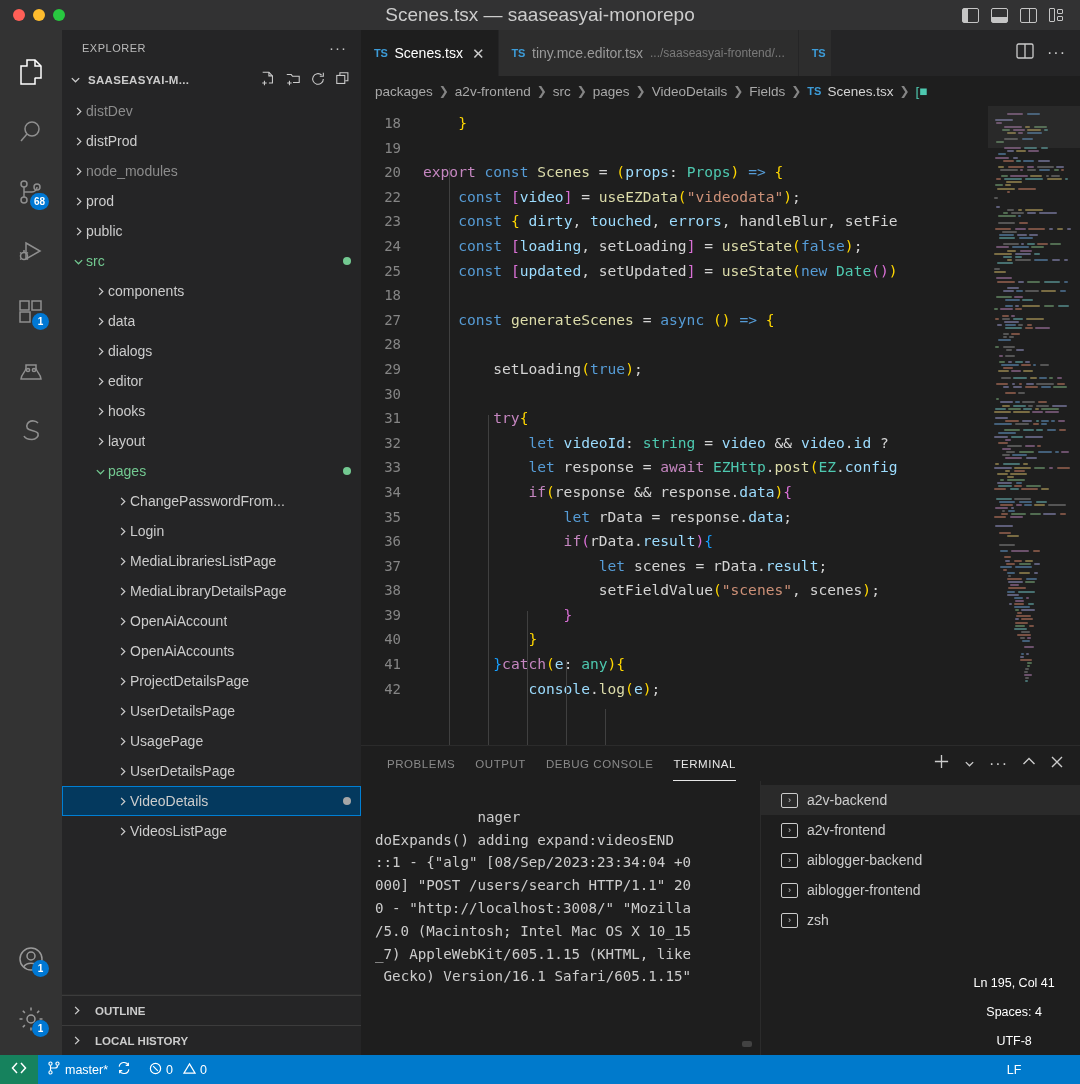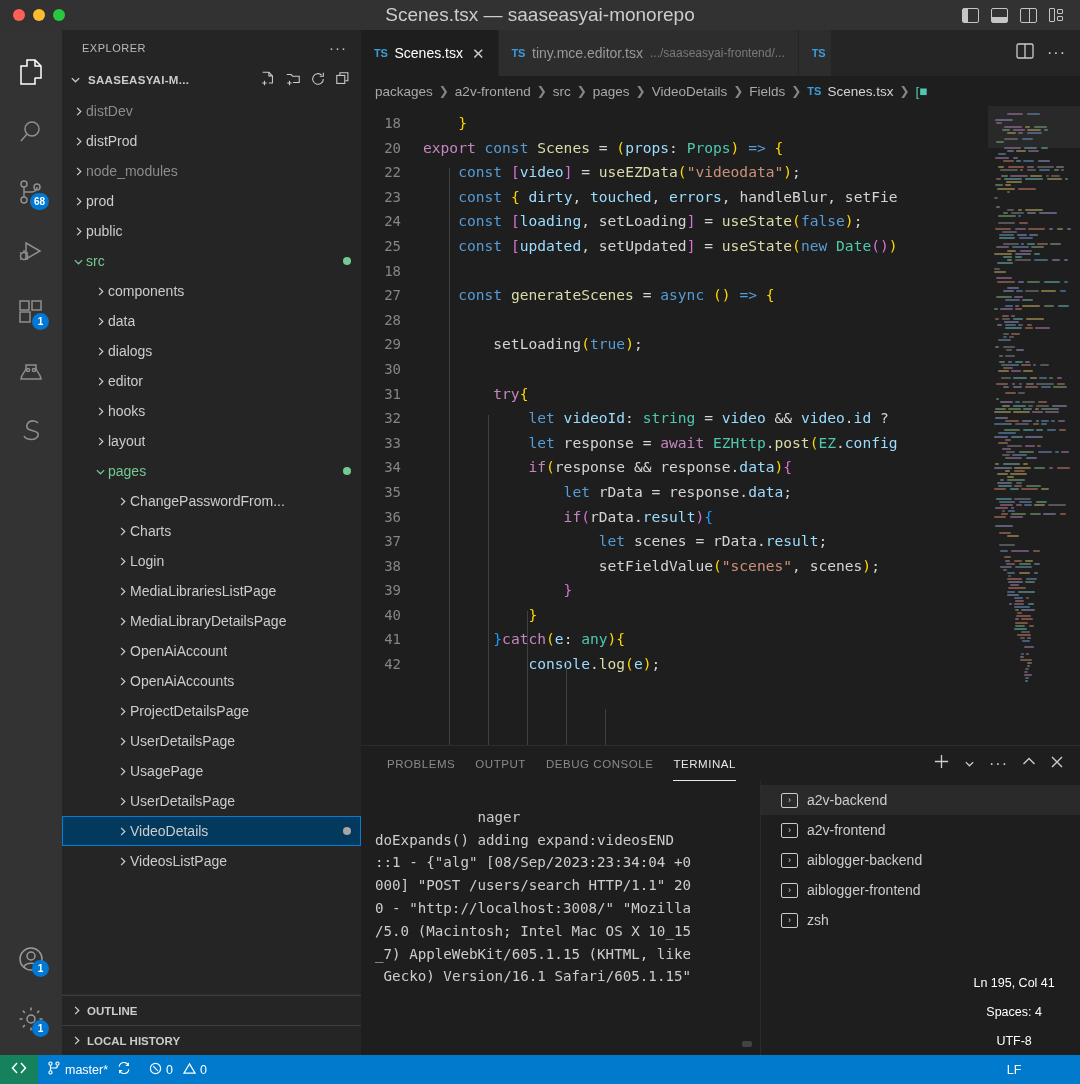--- a/index.html
+++ b/index.html
@@ -76,21 +76,21 @@
     height: 30px; display: flex; align-items: center; font-size: 14px; color: #cccccc;
     white-space: nowrap; position: relative; padding-right: 10px;
   }
   .row .nm { overflow: hidden; text-overflow: ellipsis; }
   .row.dim .nm { color: #8c8c8c; }
   .row.green .nm { color: #73c991; }
   .row.selected { background: #04395e; outline: 1px solid #007fd4; outline-offset: -1px; }
   .row .statusdot { margin-left: auto; width: 8px; height: 8px; border-radius: 50%; flex: 0 0 8px; }
   .bottom-sections { border-top: 1px solid #2b2b2b; }
   .collapsed-head {
-    height: 30px; display: flex; align-items: center; gap: 3px; padding-left: 6px;
+    height: 30px; display: flex; align-items: center; gap: 11px; padding-left: 6px;
     font-size: 11.5px; font-weight: bold; color: #cccccc; border-top: 1px solid #3c3c3c;
   }
 
   
   .editorcol { flex: 1 1 auto; display: flex; flex-direction: column; min-width: 0; background:#1e1e1e; }
   .tabsrow { height: 46px; background: #252526; display: flex; align-items: stretch; flex: 0 0 46px; }
   .tab {
     display: flex; align-items: center; gap: 7px; padding: 0 13px; font-size: 14px;
     border-right: 1px solid #252526; position: relative; max-width: 330px;
   }
@@ -452,28 +452,20 @@
               </svg>
             </span>
             <span class="nm">ChangePasswordFrom...</span>
           </div>
           <div class="row">
             <span class="chev" style="margin-left:52px">
               <svg width="11" height="11" viewBox="0 0 12 12" fill="none" stroke="#cccccc" stroke-width="1.35">
                 <path d="M4.5 2L8.5 6 4.5 10"></path>
               </svg>
             </span>
-            <span class="nm">Charts</span>
-          </div>
-          <div class="row">
-            <span class="chev" style="margin-left:52px">
-              <svg width="11" height="11" viewBox="0 0 12 12" fill="none" stroke="#cccccc" stroke-width="1.35">
-                <path d="M4.5 2L8.5 6 4.5 10"></path>
-              </svg>
-            </span>
             <span class="nm">Login</span>
           </div>
           <div class="row">
             <span class="chev" style="margin-left:52px">
               <svg width="11" height="11" viewBox="0 0 12 12" fill="none" stroke="#cccccc" stroke-width="1.35">
                 <path d="M4.5 2L8.5 6 4.5 10"></path>
               </svg>
             </span>
             <span class="nm">MediaLibrariesListPage</span>
           </div>
@@ -621,20 +613,21 @@
 
       <div class="editorwrap">
         <div class="code" id="code">
             <div class="indentguide" style="left: 88px; top: 62px; height: 620px; bottom: auto;"></div>
             <div class="indentguide" style="left: 127px; top: 309px; height: 160px; bottom: auto;"></div>
             <div class="indentguide" style="left: 127px; top: 456px; height: 300px; bottom: auto;"></div>
             <div class="indentguide" style="left: 166px; top: 505px; height: 248px; bottom: auto;"></div>
             <div class="indentguide" style="left: 205px; top: 554px; height: 150px; bottom: auto;"></div>
             <div class="indentguide" style="left: 244px; top: 603px; height: 74px; bottom: auto;"></div>
             <div class="cline"><div class="ln">18</div><div class="ctext"><span class="t-plain">    </span><span class="t-b-y">}</span></div></div>
+            <div class="cline"><div class="ln">19</div><div class="ctext"></div></div>
             <div class="cline"><div class="ln">20</div><div class="ctext"><span class="t-plain"></span><span class="t-ctrl">export</span><span class="t-plain"> </span><span class="t-kw">const</span><span class="t-plain"> </span><span class="t-fn">Scenes</span><span class="t-plain"> = </span><span class="t-b-y">(</span><span class="t-var">props</span><span class="t-plain">: </span><span class="t-type">Props</span><span class="t-b-y">)</span><span class="t-plain"> </span><span class="t-kw">=&gt;</span><span class="t-plain"> </span><span class="t-b-y">{</span></div></div>
             <div class="cline"><div class="ln">22</div><div class="ctext"><span class="t-plain">    </span><span class="t-kw">const</span><span class="t-plain"> </span><span class="t-b-p">[</span><span class="t-var">video</span><span class="t-b-p">]</span><span class="t-plain"> = </span><span class="t-fn">useEZData</span><span class="t-b-y">(</span><span class="t-str">"videodata"</span><span class="t-b-y">)</span><span class="t-plain">;</span></div></div>
             <div class="cline"><div class="ln">23</div><div class="ctext"><span class="t-plain">    </span><span class="t-kw">const</span><span class="t-plain"> </span><span class="t-b-y">{</span><span class="t-plain"> </span><span class="t-var">dirty</span><span class="t-plain">, </span><span class="t-var">touched</span><span class="t-plain">, </span><span class="t-var">errors</span><span class="t-plain">, </span><span class="t-plain">handleBlur</span><span class="t-plain">, </span><span class="t-plain">setFie</span></div></div>
             <div class="cline"><div class="ln">24</div><div class="ctext"><span class="t-plain">    </span><span class="t-kw">const</span><span class="t-plain"> </span><span class="t-b-p">[</span><span class="t-var">loading</span><span class="t-plain">, </span><span class="t-plain">setLoading</span><span class="t-b-p">]</span><span class="t-plain"> = </span><span class="t-fn">useState</span><span class="t-b-y">(</span><span class="t-kw">false</span><span class="t-b-y">)</span><span class="t-plain">;</span></div></div>
             <div class="cline"><div class="ln">25</div><div class="ctext"><span class="t-plain">    </span><span class="t-kw">const</span><span class="t-plain"> </span><span class="t-b-p">[</span><span class="t-var">updated</span><span class="t-plain">, </span><span class="t-plain">setUpdated</span><span class="t-b-p">]</span><span class="t-plain"> = </span><span class="t-fn">useState</span><span class="t-b-y">(</span><span class="t-kw">new</span><span class="t-plain"> </span><span class="t-type">Date</span><span class="t-b-p">(</span><span class="t-b-p">)</span><span class="t-b-y">)</span></div></div>
             <div class="cline"><div class="ln">18</div><div class="ctext"></div></div>
             <div class="cline"><div class="ln">27</div><div class="ctext"><span class="t-plain">    </span><span class="t-kw">const</span><span class="t-plain"> </span><span class="t-fn">generateScenes</span><span class="t-plain"> = </span><span class="t-kw">async</span><span class="t-plain"> </span><span class="t-b-y">(</span><span class="t-b-y">)</span><span class="t-plain"> </span><span class="t-kw">=&gt;</span><span class="t-plain"> </span><span class="t-b-y">{</span></div></div>
             <div class="cline"><div class="ln">28</div><div class="ctext"></div></div>
             <div class="cline"><div class="ln">29</div><div class="ctext"><span class="t-plain">        </span><span class="t-plain">setLoading</span><span class="t-b-y">(</span><span class="t-kw">true</span><span class="t-b-y">)</span><span class="t-plain">;</span></div></div>
             <div class="cline"><div class="ln">30</div><div class="ctext"></div></div>

